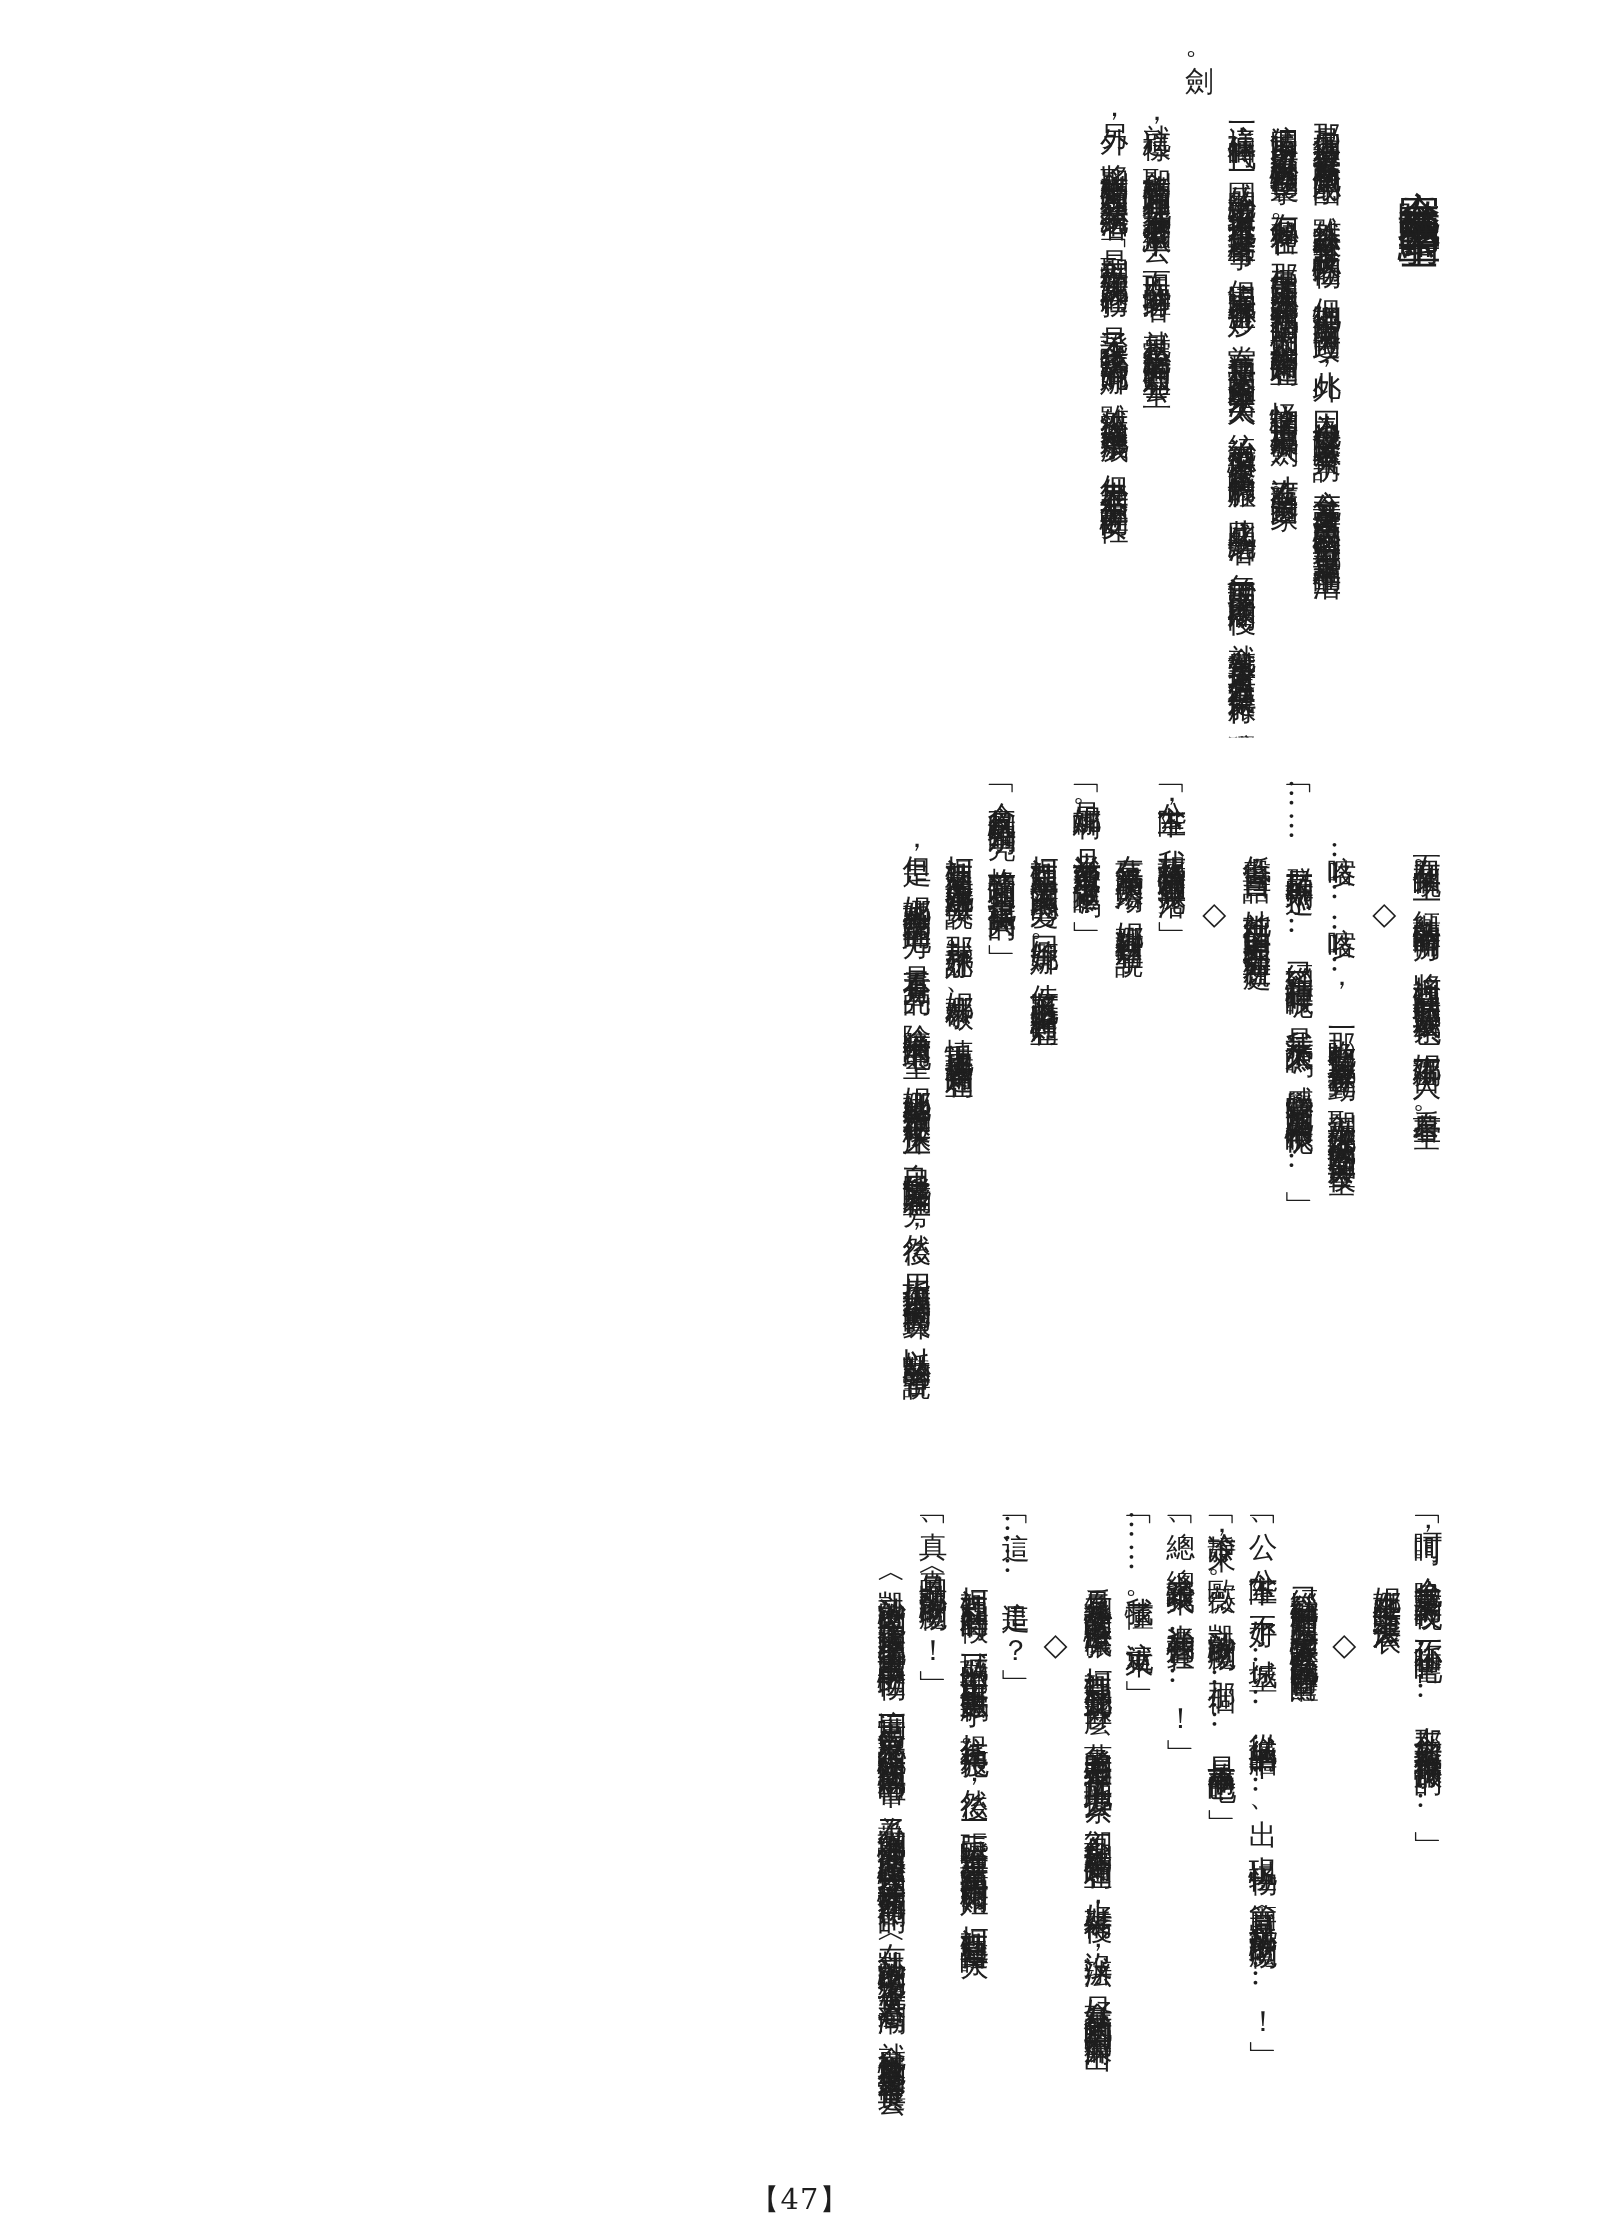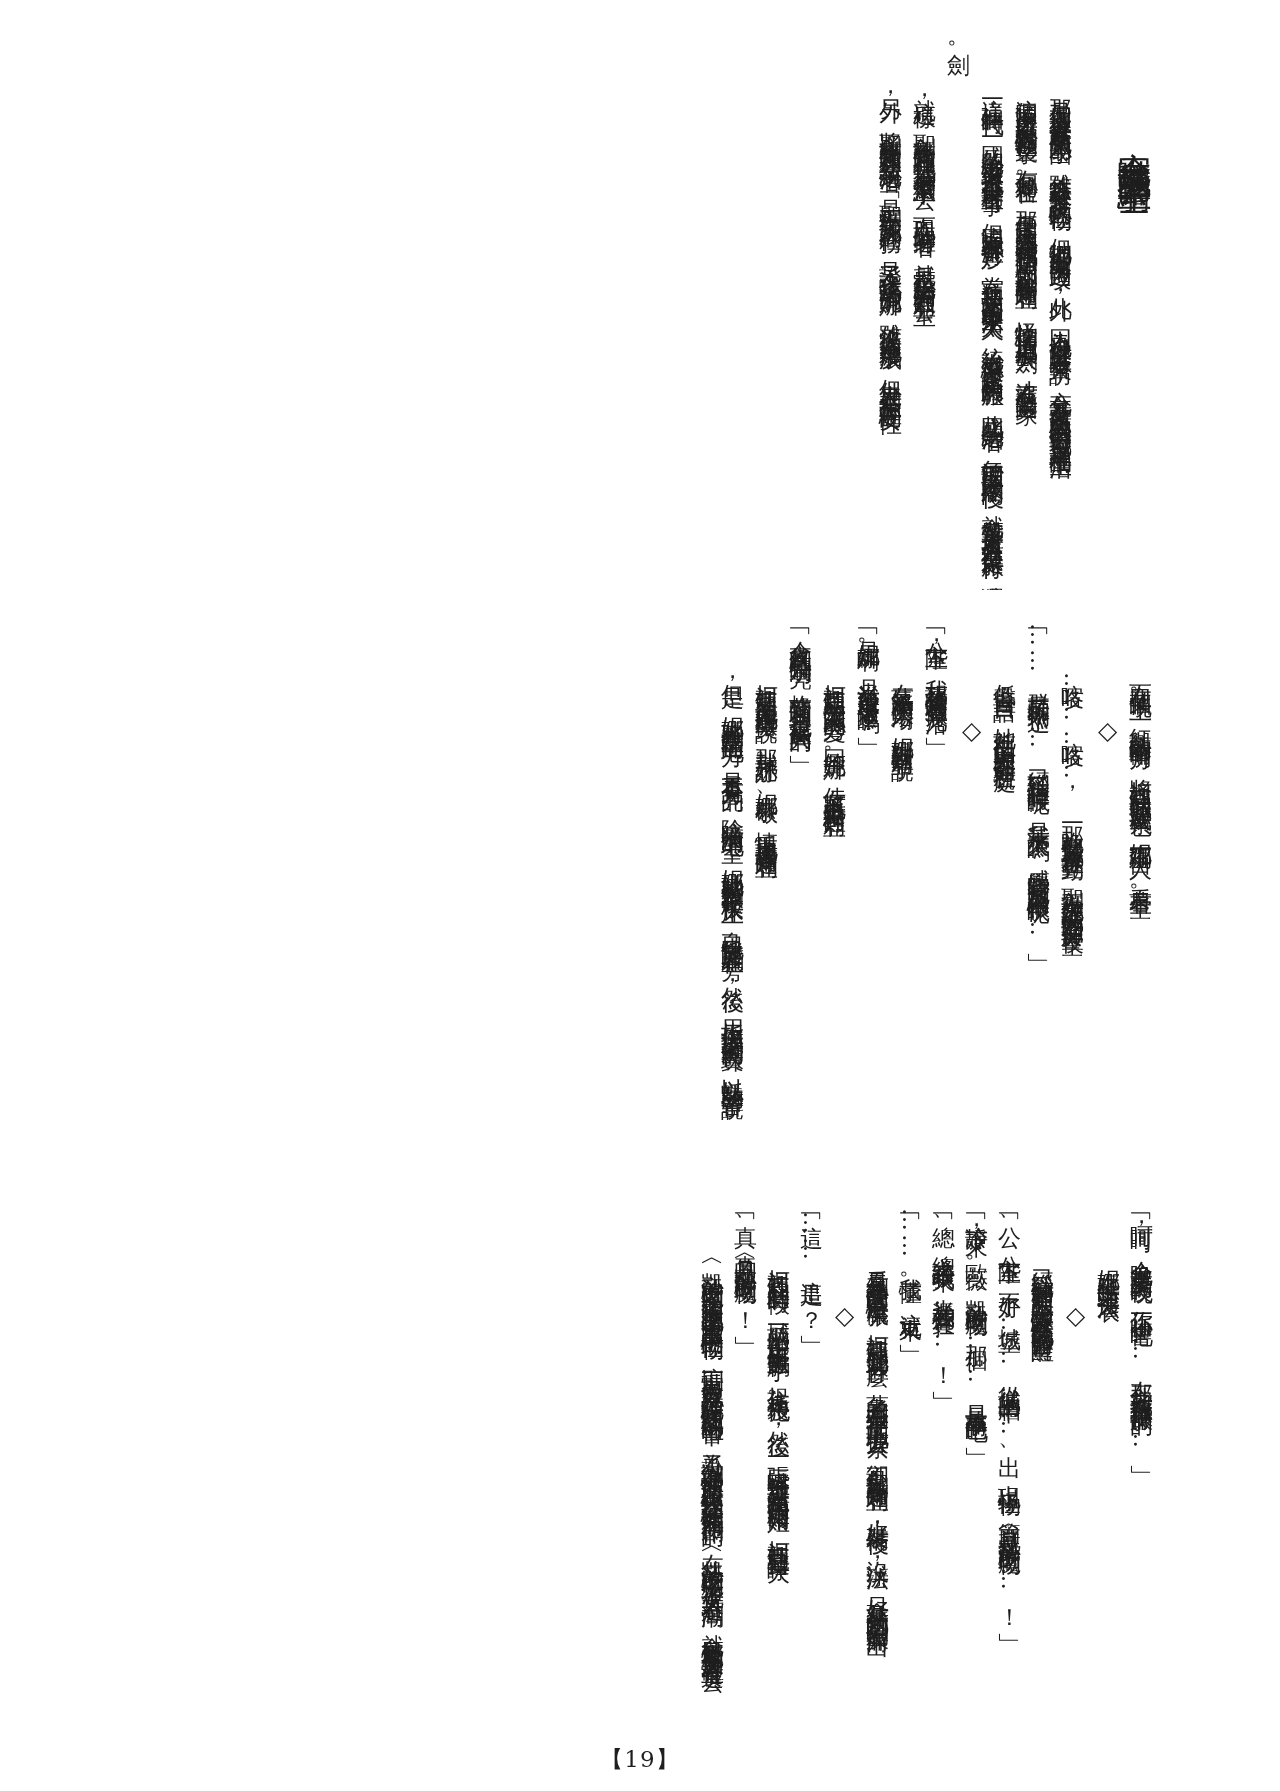--- a/index.html
+++ b/index.html
@@ -98,13 +98,13 @@
     <p class="narration">看見總是冷靜的歐薇這麼慌張，柯涅莉亞感受到了些什麼。著急的將右手伸往平常的地方摸索，卻不見聖劍格蘭達利亞。上好裝備後，沒辦法，只好拿著替代的闊刃劍疾奔而出。</p>
     <p class="divider">◇</p>
     <p class="dialogue">「這……這是！？」</p>
     <p class="narration">柯涅莉亞趕到的時候，城壁的一部份正生出無數觸手，捉住衛兵侵犯。然後，一張巨嘴這對準著站崗衛兵的伊梅爾姐。柯涅莉亞雙目睜大。</p>
     <p class="dialogue">「真、真的是〈凱帝沙的魔物〉？！」</p>
     <p class="narration">〈凱帝沙的魔物〉是這個國家流傳的寓言故事中的怪物。這則寓言一般認為是在純由女性組成的社會中，為了勸誡為處理性慾而企圖與怪物交合的女性們而創作的。在〈凱帝沙的魔物〉注視下女人若是高潮，就會被魔物整個身體吞食進去。</p>
   </div>
 
 </div>
 
-<div class="page-number">【19】</div>
+<div class="page-number">【47】</div>
 
 </body></html>

